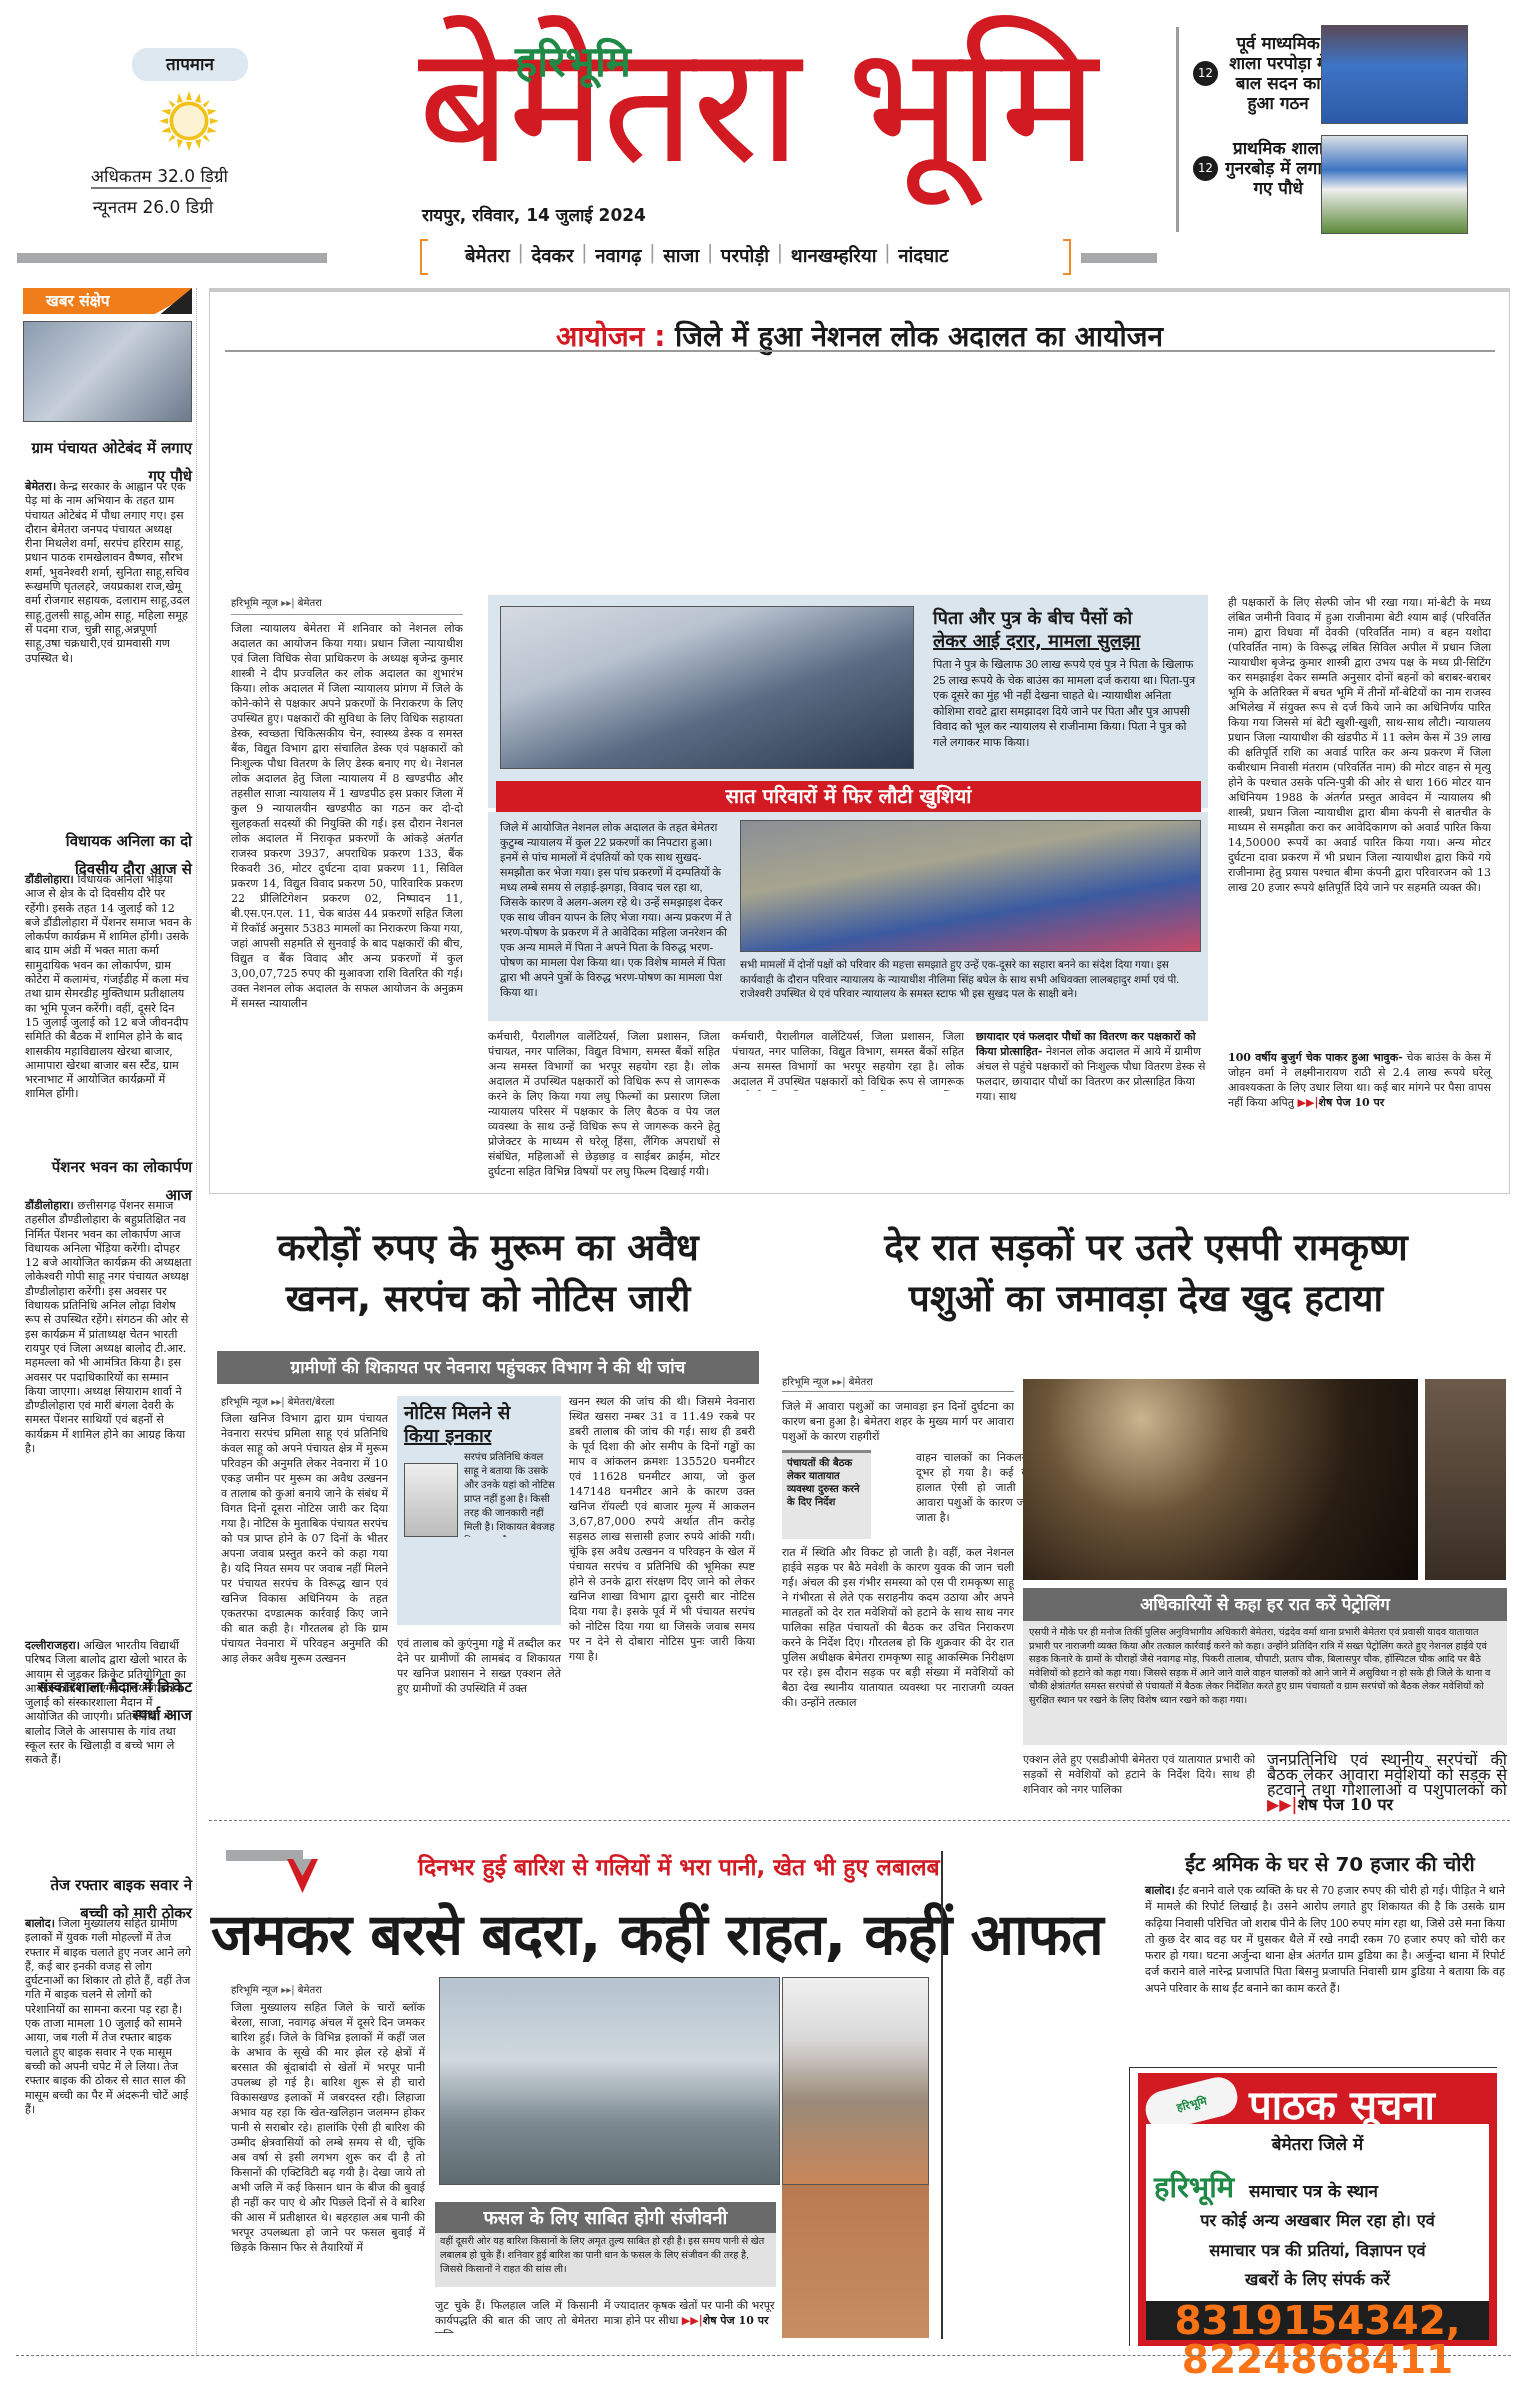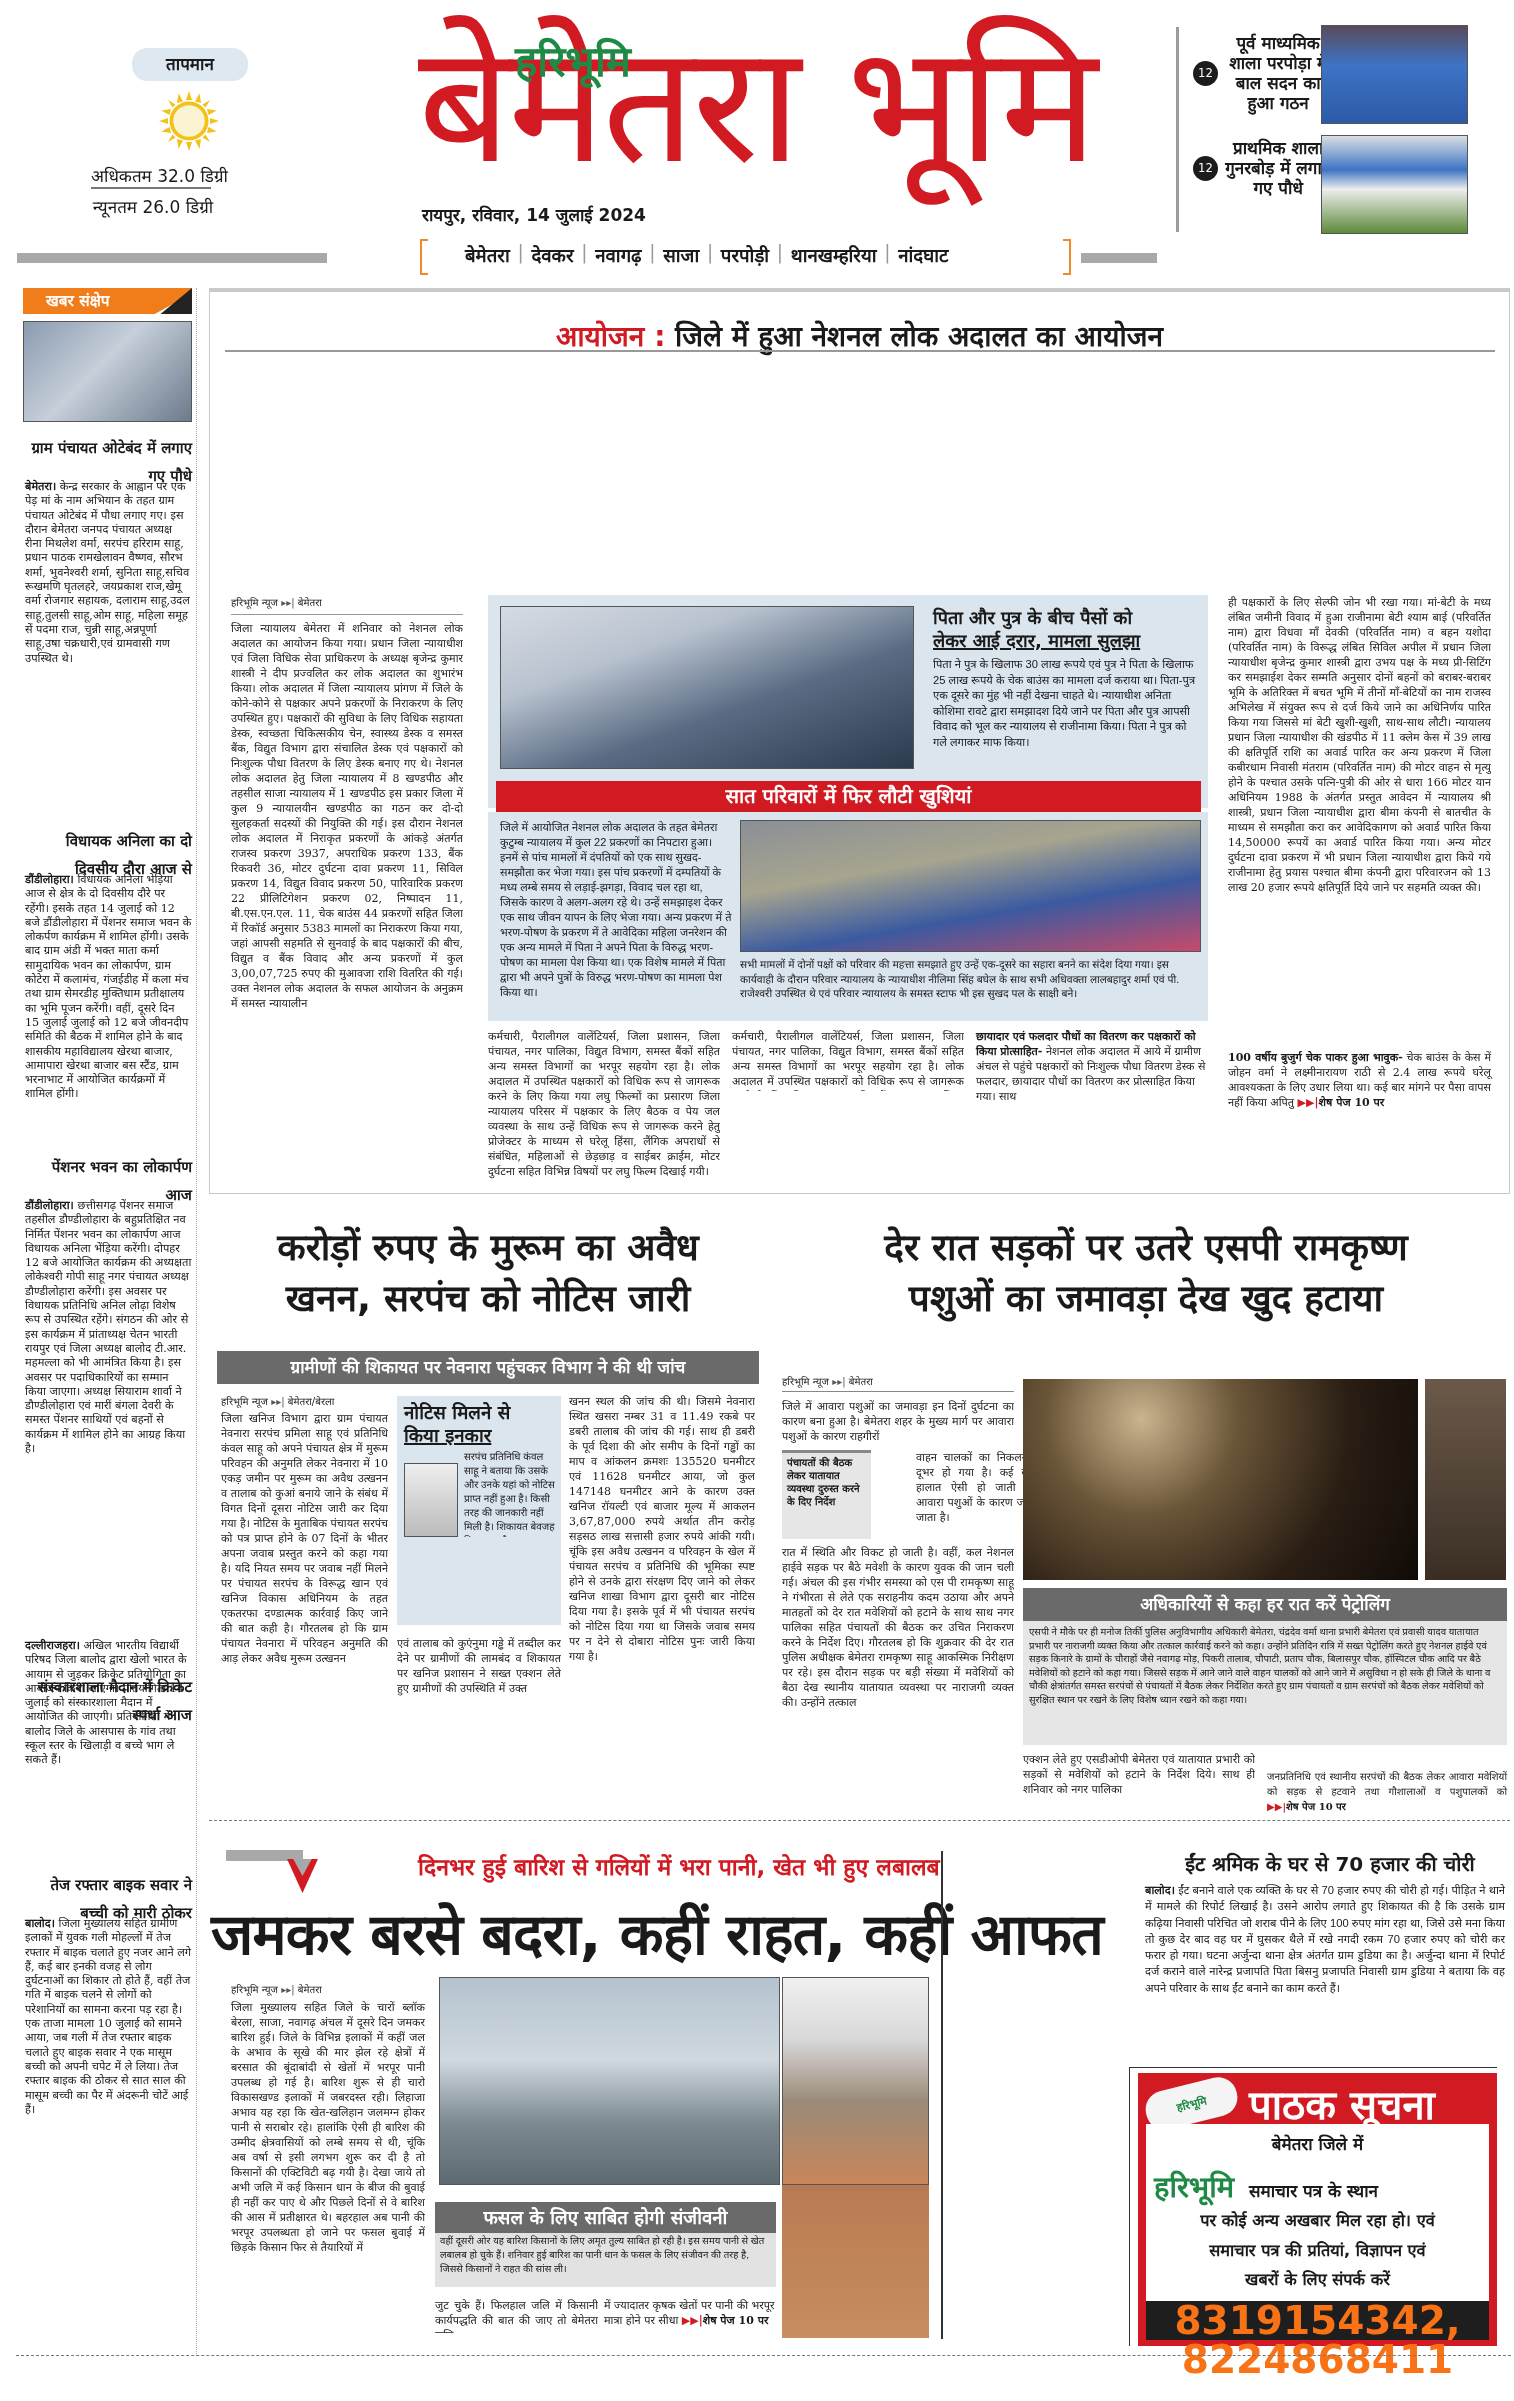--- a/index.html
+++ b/index.html
@@ -245,21 +245,21 @@
 <div class="abs col-text serif" style="left:782px; top:1545px; width:232px; height:194px; overflow:hidden;">रात में स्थिति और विकट हो जाती है। वहीं, कल नेशनल हाईवे सड़क पर बैठे मवेशी के कारण युवक की जान चली गई। अंचल की इस गंभीर समस्या को एस पी रामकृष्ण साहू ने गंभीरता से लेते एक सराहनीय कदम उठाया और अपने मातहतों को देर रात मवेशियों को हटाने के साथ साथ नगर पालिका सहित पंचायतों की बैठक कर उचित निराकरण करने के निर्देश दिए। गौरतलब हो कि शुक्रवार की देर रात पुलिस अधीक्षक बेमेतरा रामकृष्ण साहू आकस्मिक निरीक्षण पर रहे। इस दौरान सड़क पर बड़ी संख्या में मवेशियों को बैठा देख स्थानीय यातायात व्यवस्था पर नाराजगी व्यक्त की। उन्होंने तत्काल</div>
 
 <div class="abs night-photo" style="left:1023px; top:1379px; width:395px; height:201px;"></div>
 <div class="abs" style="left:1425px; top:1379px; width:81px; height:201px; background:linear-gradient(180deg,#6b5a4a,#3a2e24);"></div>
 
 <div class="abs grey-bar" style="left:1023px; top:1588px; width:484px; height:33px; font-size:17px; line-height:33px;">अधिकारियों से कहा हर रात करें पेट्रोलिंग</div>
 <div class="abs" style="left:1023px; top:1621px; width:484px; height:124px; background:#e6e6e6;"></div>
 <div class="abs cond" style="left:1029px; top:1625px; width:473px; font-size:9.7px; line-height:13.6px; height:116px; overflow:hidden;">एसपी ने मौके पर ही मनोज तिर्की पुलिस अनुविभागीय अधिकारी बेमेतरा, चंद्रदेव वर्मा थाना प्रभारी बेमेतरा एवं प्रवासी यादव यातायात प्रभारी पर नाराजगी व्यक्त किया और तत्काल कार्रवाई करने को कहा। उन्होंने प्रतिदिन रात्रि में सख्त पेट्रोलिंग करते हुए नेशनल हाईवे एवं सड़क किनारे के ग्रामों के चौराहों जैसे नवागढ़ मोड़, पिकरी तालाब, चौपाटी, प्रताप चौक, बिलासपुर चौक, हॉस्पिटल चौक आदि पर बैठे मवेशियों को हटाने को कहा गया। जिससे सड़क में आने जाने वाले वाहन चालकों को आने जाने में असुविधा न हो सके ही जिले के थाना व चौकी क्षेत्रांतर्गत समस्त सरपंचों से पंचायतों में बैठक लेकर निर्देशित करते हुए ग्राम पंचायतों व ग्राम सरपंचों को बैठक लेकर मवेशियों को सुरक्षित स्थान पर रखने के लिए विशेष ध्यान रखने को कहा गया।</div>
 
 <div class="abs col-text serif" style="left:1023px; top:1752px; width:232px; height:46px; overflow:hidden;">एक्शन लेते हुए एसडीओपी बेमेतरा एवं यातायात प्रभारी को सड़कों से मवेशियों को हटाने के निर्देश दिये। साथ ही शनिवार को नगर पालिका</div>
-<div class="abs serif" style="left:1267px; top:1752px; width:240px; font-size:10px; line-height:15px; text-align:justify;margin-top:17px;">
+<div class="abs serif" style="left:1267px; top:1752px; width:240px; font-size:16px; line-height:15px; text-align:justify;">
   <span>जनप्रतिनिधि एवं स्थानीय सरपंचों की बैठक लेकर आवारा मवेशियों को सड़क से हटवाने तथा गौशालाओं व पशुपालकों को</span>
   <span class="cont"><span class="arr">▶▶|</span><span>शेष पेज 10 पर</span></span>
 </div>
 
 <div class="abs dash-rule" style="left:209px; top:1820px; width:1301px;"></div>
 
 <div class="abs" style="left:226px; top:1850px; width:77px; height:11px; background:#a7a8aa;"></div>
 <svg class="abs" style="left:287px; top:1859px; width:31px; height:34px;" viewBox="0 0 40 44">
   <polygon points="0,0 40,0 20,44" fill="#d21a22"></polygon>
     <polygon points="8,0 32,0 20,22" fill="#a7a8aa"></polygon>

